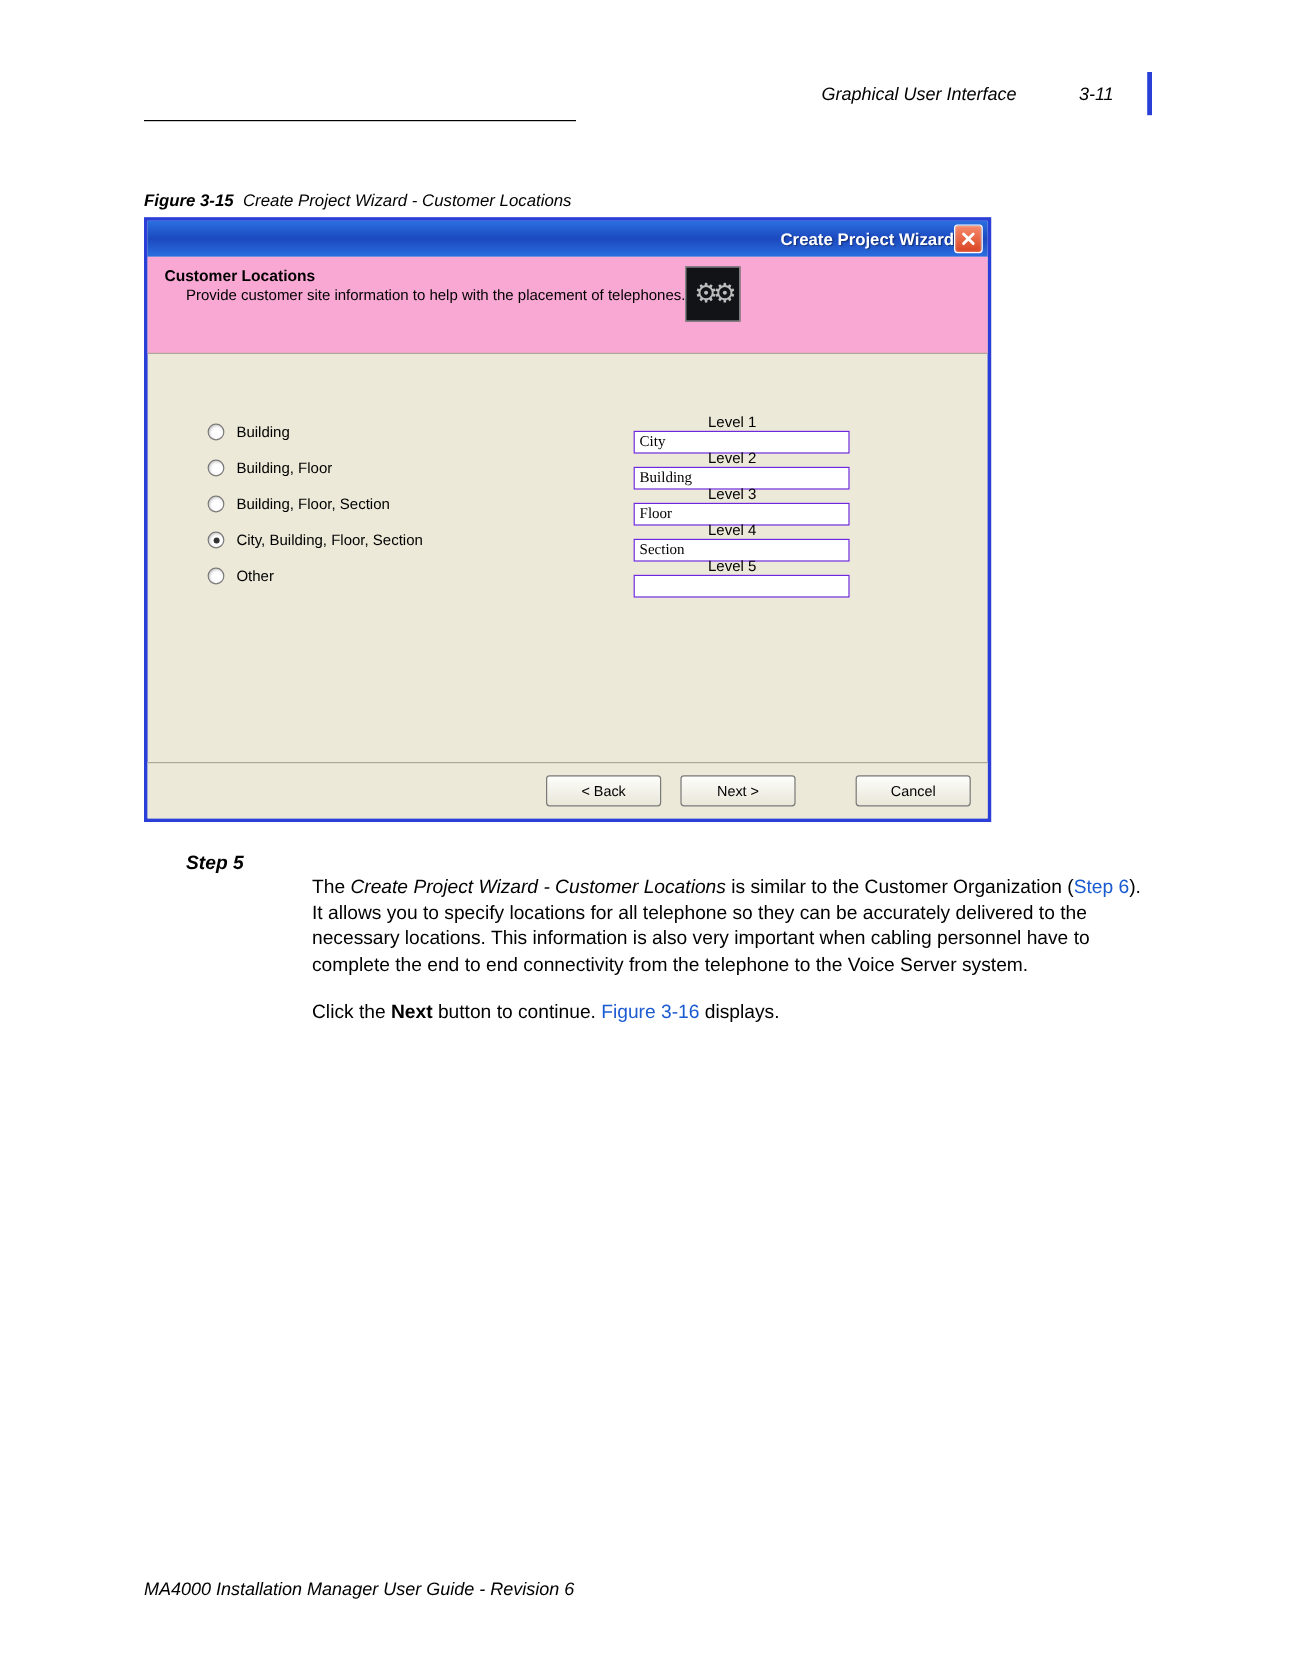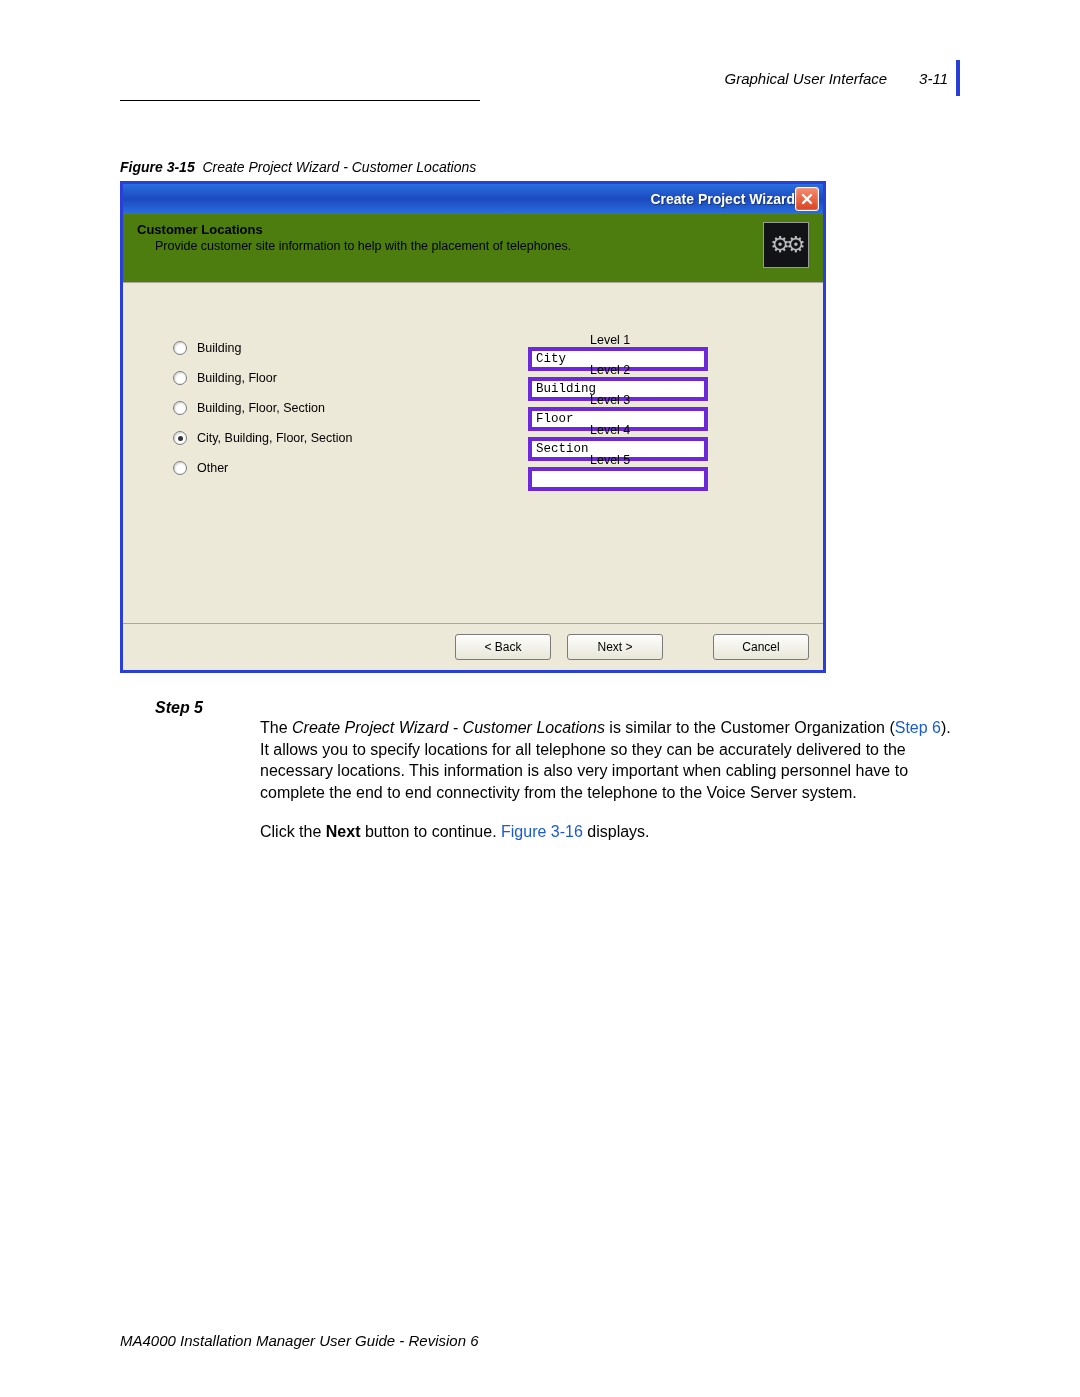--- a/index.html
+++ b/index.html
@@ -19,20 +19,21 @@
     height: 100%;
     position: relative;
   }
   .header-line {
     display: flex;
     justify-content: flex-end;
     align-items: center;
     font-style: italic;
     font-size: 15px;
     padding-bottom: 4px;
+    gap: 20px;
   }
   .header-line .section-name { margin-right: 32px; }
   .header-bar {
     border-right: 4px solid #2a3fd8;
     height: 36px;
     margin-left: 8px;
   }
   .caption {
     margin-top: 58px;
     font-size: 14px;
@@ -79,25 +80,25 @@
     border-radius: 3px;
     color: #fff;
     display: flex;
     align-items: center;
     justify-content: center;
     font-weight: bold;
     font-size: 14px;
     box-shadow: inset 0 0 2px rgba(255,255,255,.6);
   }
   .header-panel {
-    background: #4d7c0f;
+    background: #f9a8d4;
     border-bottom: 1px solid #aca899;
-    padding: 8px 14px 14px 14px;
-    display: flex;
-    justify-content: space-between;
+    padding: 8px 14px 26px 14px;
+    display: flex;
+    justify-content: flex-start;
     align-items: flex-start;
   }
   .header-text .h1 {
     font-weight: bold;
     font-size: 13px;
     margin-bottom: 2px;
   }
   .header-text .sub {
     padding-left: 18px;
     font-size: 12.5px;
@@ -157,24 +158,24 @@
     flex-direction: column;
   }
   .level-label {
     width: 56px;
     text-align: left;
   }
   .level-input {
     box-sizing: border-box;
     width: 180px;
     height: 24px;
-    border: 4px solid #6d28d9;
+    border: 1px solid #6d28d9;
     background: #fff;
     padding: 1px 4px;
-    font-family: Liberation Mono, monospace;
+    font-family: Liberation Serif, serif;
     font-size: 12.5px;
   }
   .button-bar {
     border-top: 1px solid #aca899;
     background: #ece9d8;
     padding: 10px 14px;
     display: flex;
     justify-content: flex-end;
     gap: 16px;
   }
@@ -208,21 +209,21 @@
     flex-shrink: 0;
   }
   .step-text { flex: 1; margin-top: 20px; }
   .step-text .i { font-style: italic; }
   .step-text .b { font-weight: bold; }
   .link { color: #1b5bd1; display:inline; }
   .para2 { margin-top: 18px; }
 
   .footer {
     position: absolute;
-    bottom: 48px;
+    bottom: 64px;
     left: 120px;
     font-style: italic;
     font-size: 15px;
   }
 </style>
 </head>
 <body>
 
 <div class="page">
 

